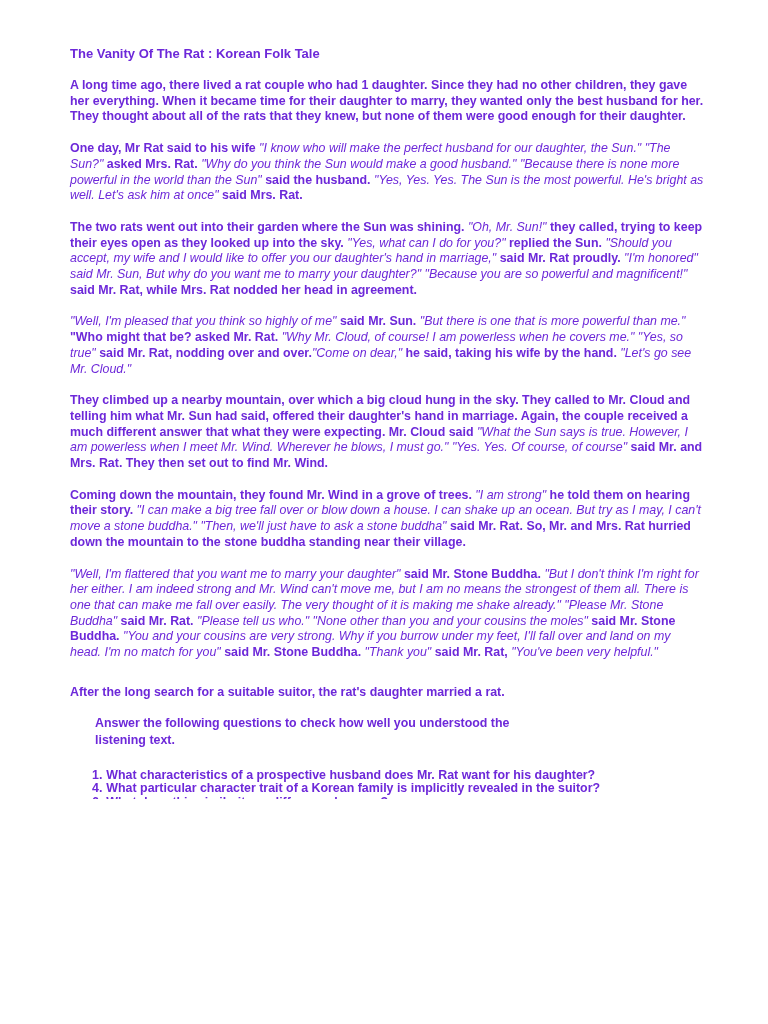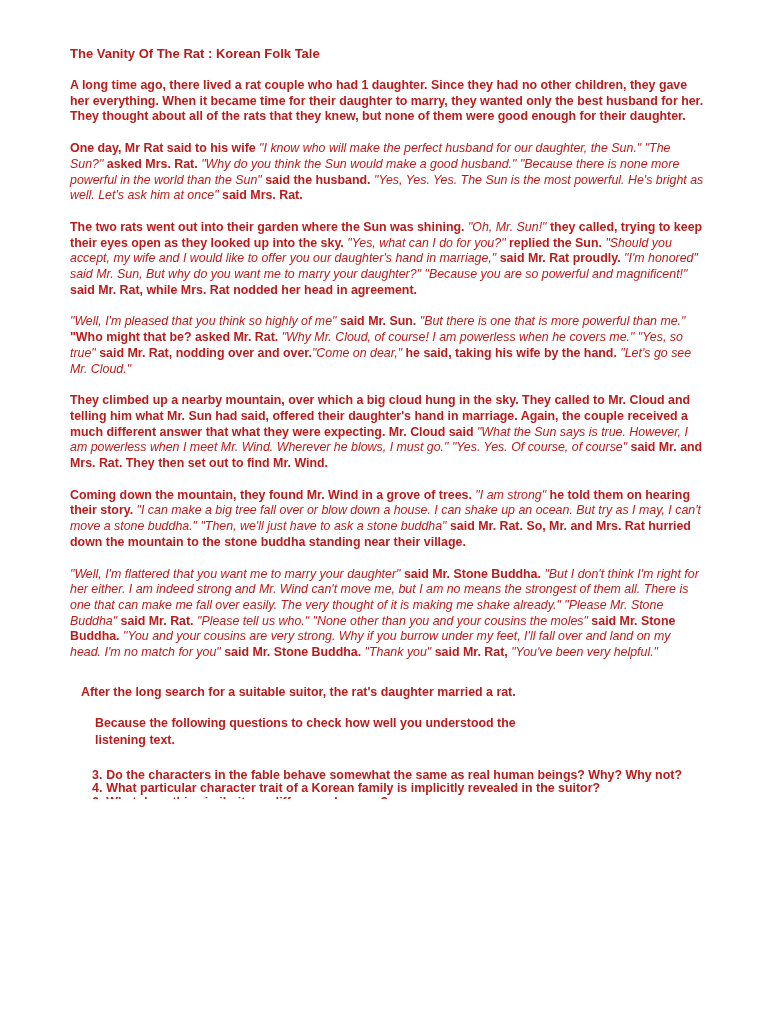--- a/index.html
+++ b/index.html
@@ -8,42 +8,42 @@
     background: #ffffff;
   }
   .page {
     position: relative;
     width: 768px;
     height: 799px;
     background: #ffffff;
     box-sizing: border-box;
     padding: 46px 64px 0 70px;
     font-family: "Liberation Sans", sans-serif;
-    color: #b91c1c;
+    color: #6d28d9;
     overflow: hidden;
   }
   .title {
     font-size: 13px;
     font-weight: bold;
     margin: 0 0 13px 0;
     line-height: 16px;
   }
   .para {
     font-size: 12.4px;
     line-height: 15.7px;
     margin: 16px 0 12px 0;
     text-align: left;
   }
   .para .b { font-weight: bold; font-style: normal; }
   .para .i { font-weight: normal; font-style: italic; }
   .closing {
     font-size: 12.4px;
     font-weight: bold;
     line-height: 15.7px;
-    margin: 24px 0 0 11px;
+    margin: 24px 0 0 0;
   }
   .instruction {
     font-size: 12.4px;
     font-weight: bold;
     line-height: 17px;
     margin: 14px 0 0 25px;
     max-width: 425px;
   }
   .questions {
     margin: 20px 0 0 22px;
@@ -70,20 +70,20 @@
       <p class="para"><span class="b">One day, Mr Rat said to his wife </span><span class="i">"I know who will make the perfect husband for our daughter, the Sun." "The Sun?" </span><span class="b">asked Mrs. Rat. </span><span class="i">"Why do you think the Sun would make a good husband." "Because there is none more powerful in the world than the Sun" </span><span class="b">said the husband. </span><span class="i">"Yes, Yes. Yes. The Sun is the most powerful. He's bright as well. Let's ask him at once" </span><span class="b">said Mrs. Rat.</span></p>
       <p class="para"><span class="b">The two rats went out into their garden where the Sun was shining. </span><span class="i">"Oh, Mr. Sun!" </span><span class="b">they called, trying to keep their eyes open as they looked up into the sky. </span><span class="i">"Yes, what can I do for you?" </span><span class="b">replied the Sun. </span><span class="i">"Should you accept, my wife and I would like to offer you our daughter's hand in marriage," </span><span class="b">said Mr. Rat proudly. </span><span class="i">"I'm honored" said Mr. Sun,  But why do you want me to marry your daughter?" "Because you are so powerful and magnificent!" </span><span class="b">said Mr. Rat, while Mrs. Rat nodded her head in agreement.</span></p>
       <p class="para"><span class="i">"Well, I'm pleased that you think so highly of me" </span><span class="b">said Mr. Sun. </span><span class="i">"But there is one that is more powerful than me." </span><span class="b">"Who might that be? asked Mr. Rat. </span><span class="i">"Why Mr. Cloud, of course! I am powerless when he covers me." "Yes, so true" </span><span class="b">said Mr. Rat, nodding over and over.​</span><span class="i">"Come on dear," </span><span class="b">he said, taking his wife by the hand. </span><span class="i">"Let's go see Mr. Cloud."</span></p>
       <p class="para"><span class="b">They climbed up a nearby mountain, over which a big cloud hung in the sky. They called to Mr. Cloud and telling him what Mr. Sun had said, offered their daughter's hand in marriage. Again, the couple received a much different answer that what they were expecting. Mr. Cloud said </span><span class="i">"What the Sun says is true. However, I am powerless when I meet Mr. Wind. Wherever he blows, I must go." "Yes. Yes. Of course, of course" </span><span class="b">said Mr. and Mrs. Rat. They then set out to find Mr. Wind.</span></p>
       <p class="para"><span class="b">Coming down the mountain, they found Mr. Wind in a grove of trees. </span><span class="i">"I am strong" </span><span class="b">he told them on hearing their story. </span><span class="i">"I can make a big tree fall over or blow down a house. I can shake up an ocean. But try as I may, I can't move a stone buddha." "Then, we'll just have to ask a stone buddha" </span><span class="b">said Mr. Rat. So, Mr. and Mrs. Rat hurried down the mountain to the stone buddha standing near their village.</span></p>
       <p class="para"><span class="i">"Well, I'm flattered that you want me to marry your daughter" </span><span class="b">said Mr. Stone Buddha. </span><span class="i">"But I don't think I'm right for her either. I am indeed strong and Mr. Wind can't move me, but I am no means the strongest of them all. There is one that can make me fall over easily. The very thought of it is making me shake already." "Please Mr. Stone Buddha" </span><span class="b">said Mr. Rat. </span><span class="i">"Please tell us who." "None other than you and your cousins the moles" </span><span class="b">said Mr. Stone Buddha. </span><span class="i">"You and your cousins are very strong. Why if you burrow under my feet, I'll fall over and land on my head. I'm no match for you" </span><span class="b">said Mr. Stone Buddha. </span><span class="i">"Thank you" </span><span class="b">said Mr. Rat, </span><span class="i">"You've been very helpful."</span></p>
     </div>
 
   <p class="closing">After the long search for a suitable suitor, the rat's daughter married a rat.</p>
 
-  <p class="instruction">Because the following questions to check how well you understood the listening text.</p>
+  <p class="instruction">Answer the following questions to check how well you understood the listening text.</p>
 
   <div class="questions">
-      <div class="q"><span class="qnum">3.</span><span>Do the characters in the fable behave somewhat the same as real human beings? Why? Why not?</span></div>
+      <div class="q"><span class="qnum">1.</span><span>What characteristics of a prospective husband does Mr. Rat want for his daughter?</span></div>
       <div class="q"><span class="qnum">4.</span><span>What particular character trait of a Korean family is implicitly revealed in the suitor?</span></div>
       <div class="q"><span class="qnum">6.</span><span>What does this similarity or difference became?</span></div>
     </div>
 </div>
 
 </body></html>

